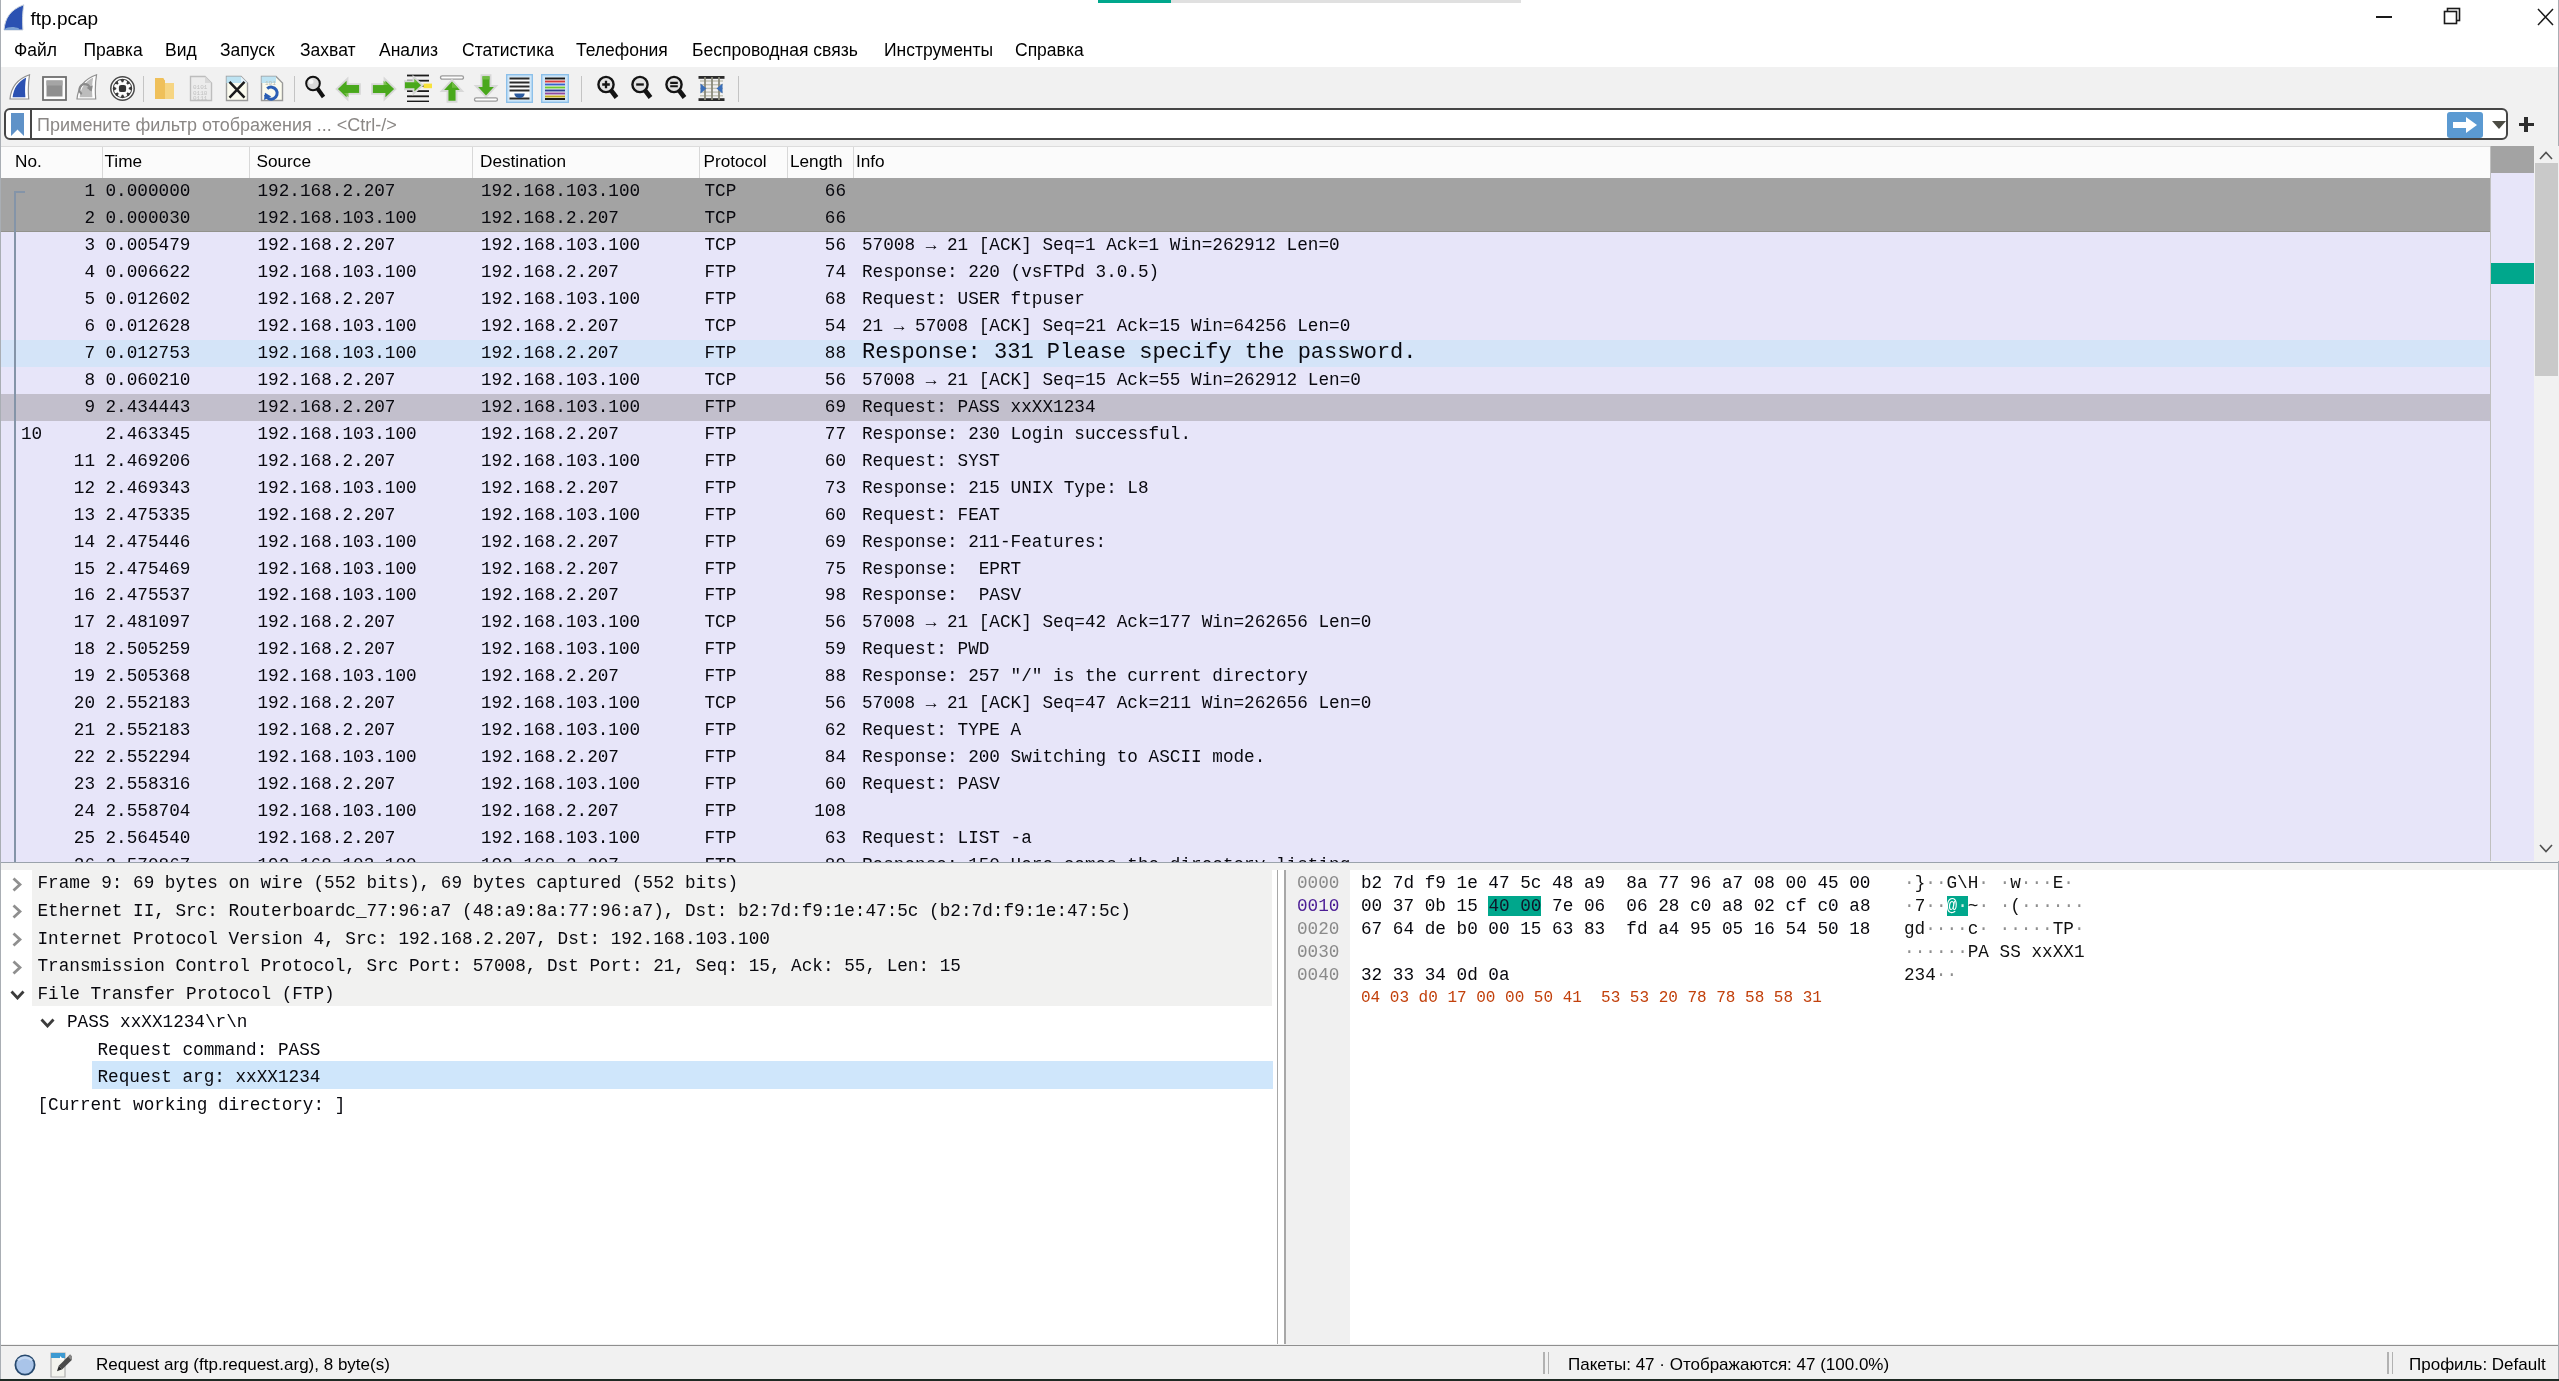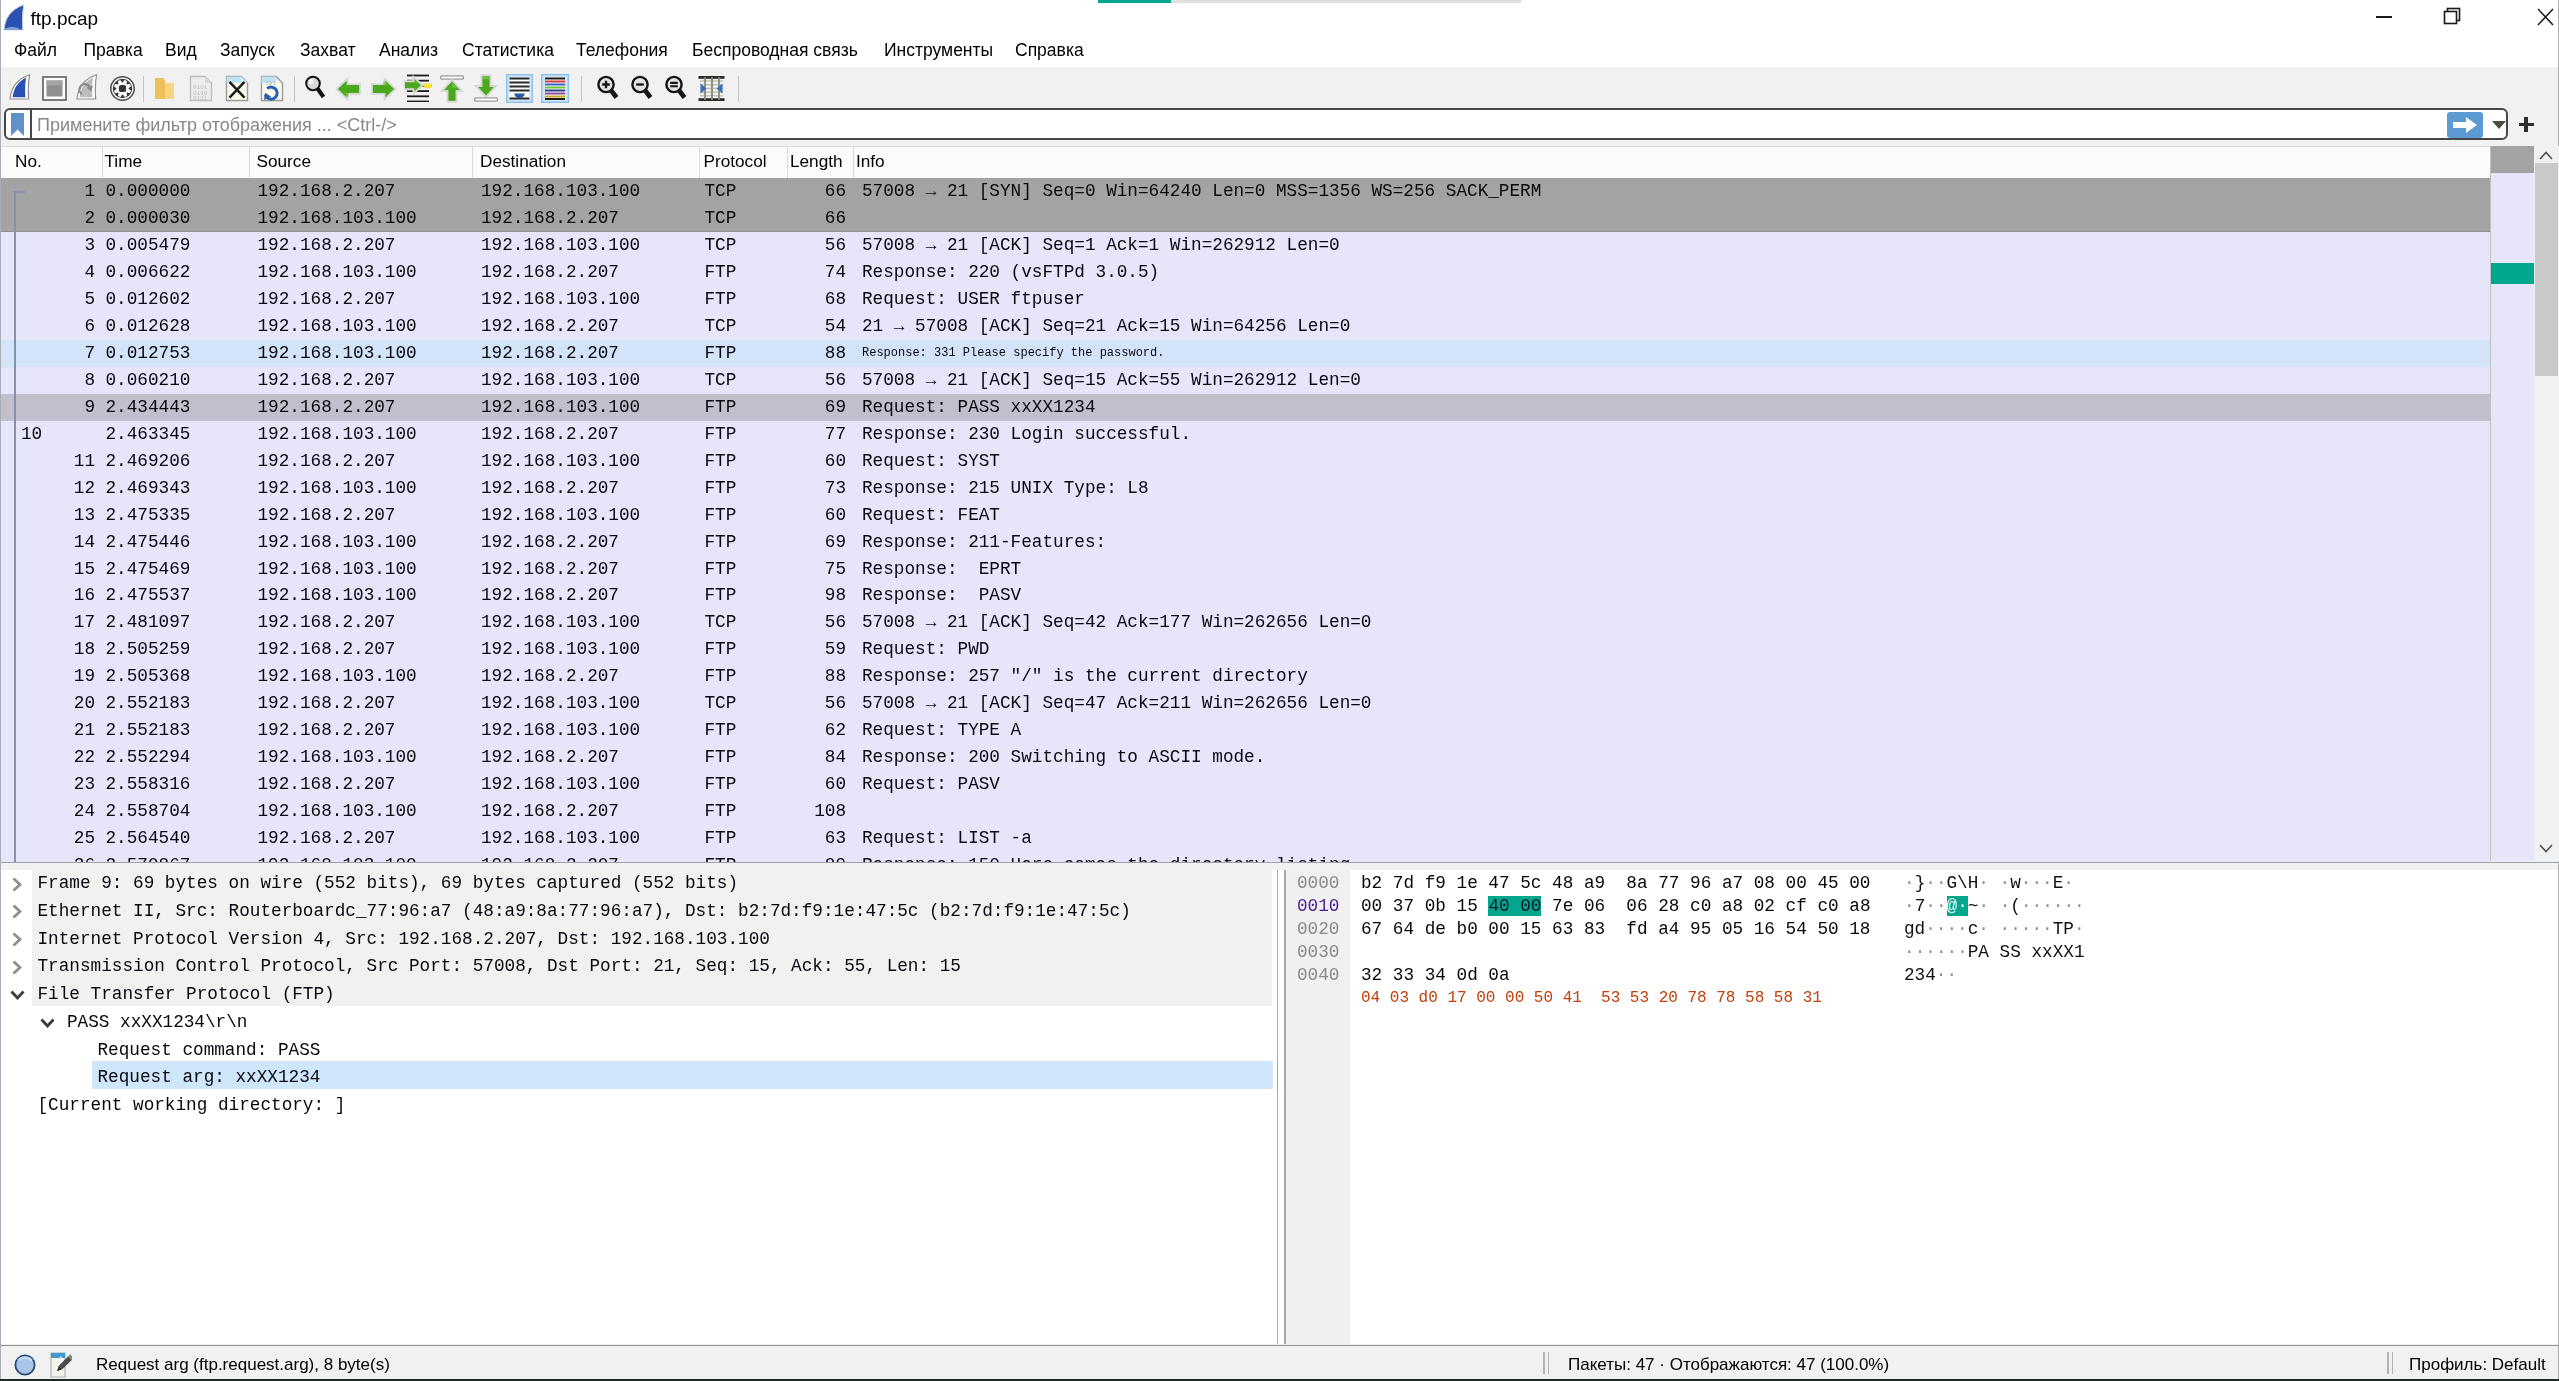--- a/index.html
+++ b/index.html
@@ -248,21 +248,20 @@
 <div class="a s" style="left:790.0px;top:150.4px;font-size:17.2px;line-height:23.2px;color:#000;">Length</div>
 <div class="a s" style="left:856.0px;top:150.4px;font-size:17.2px;line-height:23.2px;color:#000;">Info</div>
 <div class="a" style="left:1px;top:178.3px;width:2489px;height:683.3px;background:#ffffff;overflow:hidden;">
 <div class="a" style="left:0;top:0.0px;width:2489px;height:26.95px;background:#a3a3a3;color:#08080e;">
       <div class="a m" style="left:20px;top:0;width:74px;text-align:right;font-size:17.7px;line-height:26.95px;">1</div>
       <div class="a m" style="left:104.5px;top:0;font-size:17.7px;line-height:26.95px;">0.000000</div>
       <div class="a m" style="left:256.5px;top:0;font-size:17.7px;line-height:26.95px;">192.168.2.207</div>
       <div class="a m" style="left:480px;top:0;font-size:17.7px;line-height:26.95px;">192.168.103.100</div>
       <div class="a m" style="left:703.5px;top:0;font-size:17.7px;line-height:26.95px;">TCP</div>
       <div class="a m" style="left:775px;top:0;width:70px;text-align:right;font-size:17.7px;line-height:26.95px;">66</div>
-      <div class="a m" style="left:861px;top:0;font-size:17.7px;line-height:26.95px;">57008 → 21 [SYN] Seq=0 Win=64240 Len=0 MSS=1356 WS=256 SACK_PERM</div>
     </div>
 <div class="a" style="left:0;top:26.9px;width:2489px;height:26.95px;background:#a3a3a3;color:#08080e;">
       <div class="a m" style="left:20px;top:0;width:74px;text-align:right;font-size:17.7px;line-height:26.95px;">2</div>
       <div class="a m" style="left:104.5px;top:0;font-size:17.7px;line-height:26.95px;">0.000030</div>
       <div class="a m" style="left:256.5px;top:0;font-size:17.7px;line-height:26.95px;">192.168.103.100</div>
       <div class="a m" style="left:480px;top:0;font-size:17.7px;line-height:26.95px;">192.168.2.207</div>
       <div class="a m" style="left:703.5px;top:0;font-size:17.7px;line-height:26.95px;">TCP</div>
       <div class="a m" style="left:775px;top:0;width:70px;text-align:right;font-size:17.7px;line-height:26.95px;">66</div>
     </div>
 <div class="a" style="left:0;top:53.9px;width:2489px;height:26.95px;background:#e7e5f9;color:#08080e;">
@@ -301,21 +300,21 @@
       <div class="a m" style="left:775px;top:0;width:70px;text-align:right;font-size:17.7px;line-height:26.95px;">54</div>
       <div class="a m" style="left:861px;top:0;font-size:17.7px;line-height:26.95px;">21 → 57008 [ACK] Seq=21 Ack=15 Win=64256 Len=0</div>
     </div>
 <div class="a" style="left:0;top:161.7px;width:2489px;height:26.95px;background:#d4e4f8;color:#08080e;">
       <div class="a m" style="left:20px;top:0;width:74px;text-align:right;font-size:17.7px;line-height:26.95px;">7</div>
       <div class="a m" style="left:104.5px;top:0;font-size:17.7px;line-height:26.95px;">0.012753</div>
       <div class="a m" style="left:256.5px;top:0;font-size:17.7px;line-height:26.95px;">192.168.103.100</div>
       <div class="a m" style="left:480px;top:0;font-size:17.7px;line-height:26.95px;">192.168.2.207</div>
       <div class="a m" style="left:703.5px;top:0;font-size:17.7px;line-height:26.95px;">FTP</div>
       <div class="a m" style="left:775px;top:0;width:70px;text-align:right;font-size:17.7px;line-height:26.95px;">88</div>
-      <div class="a m" style="left:861px;top:0;font-size:12px;line-height:26.95px;">Response: 331 Please specify the password.</div>
+      <div class="a m" style="left:861px;top:0;font-size:22px;line-height:26.95px;">Response: 331 Please specify the password.</div>
     </div>
 <div class="a" style="left:0;top:188.7px;width:2489px;height:26.95px;background:#e7e5f9;color:#08080e;">
       <div class="a m" style="left:20px;top:0;width:74px;text-align:right;font-size:17.7px;line-height:26.95px;">8</div>
       <div class="a m" style="left:104.5px;top:0;font-size:17.7px;line-height:26.95px;">0.060210</div>
       <div class="a m" style="left:256.5px;top:0;font-size:17.7px;line-height:26.95px;">192.168.2.207</div>
       <div class="a m" style="left:480px;top:0;font-size:17.7px;line-height:26.95px;">192.168.103.100</div>
       <div class="a m" style="left:703.5px;top:0;font-size:17.7px;line-height:26.95px;">TCP</div>
       <div class="a m" style="left:775px;top:0;width:70px;text-align:right;font-size:17.7px;line-height:26.95px;">56</div>
       <div class="a m" style="left:861px;top:0;font-size:17.7px;line-height:26.95px;">57008 → 21 [ACK] Seq=15 Ack=55 Win=262912 Len=0</div>
     </div>

